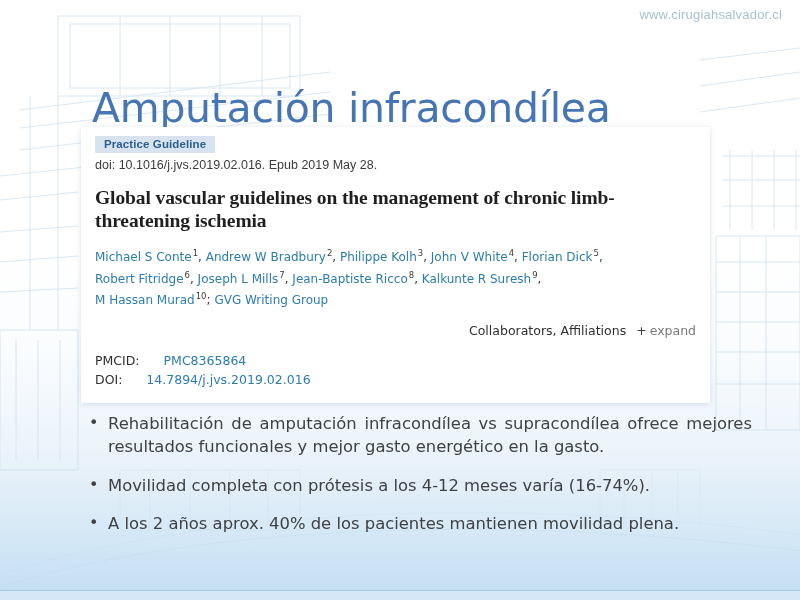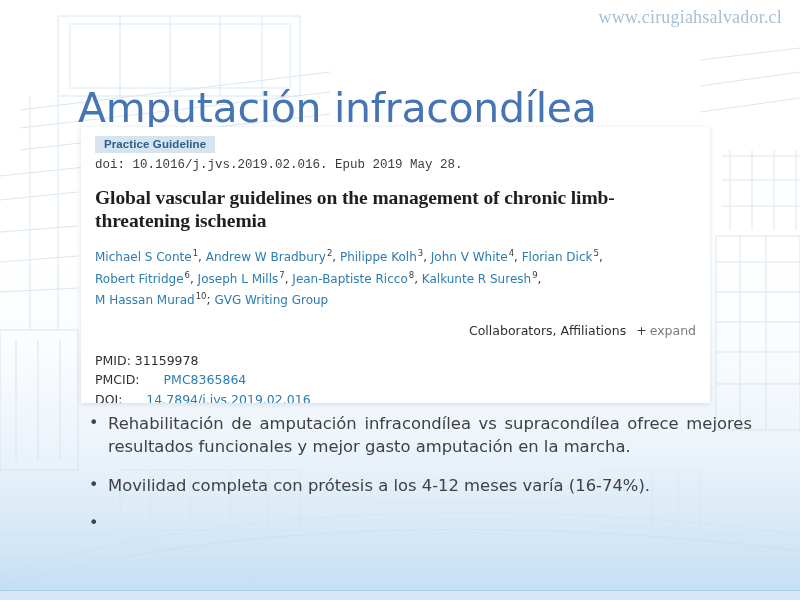--- a/index.html
+++ b/index.html
@@ -54,31 +54,31 @@
     width: 800px;
     height: 9px;
     background: #d6e8f7;
   }
 
   
   .site-url {
     position: absolute;
     right: 18px;
     top: 7px;
-    font-family: Liberation Serif, serif;
-    font-size: 18px;
+    font-family: Liberation Sans, sans-serif;
+    font-size: 13px;
     letter-spacing: 0.2px;
     color: #a8bfd4;
     white-space: nowrap;
   }
 
   
   .slide-title {
     position: absolute;
-    left: 78px;
+    left: 92px;
     top: 57px;
     font-family: "DejaVu Sans", sans-serif;
     font-size: 41px;
     font-weight: 400;
     color: #4575b5;
     letter-spacing: -0.3px;
     white-space: nowrap;
   }
 
   
@@ -120,21 +120,21 @@
   .chev {
     color: #2a6496;
     font-weight: 600;
     margin-right: 3px;
   }
   .journal-name {
     color: #2c7cb0;
   }
   .doi-line {
     margin-top: 5px;
-    font-family: Liberation Mono, monospace;
+    font-family: Liberation Sans, sans-serif;
     font-size: 12.5px;
     color: #3c3c3c;
   }
 
   .article-title {
     margin-top: 14px;
     font-family: "Liberation Serif", serif;
     font-size: 19.5px;
     font-weight: 700;
     color: #1f1f1f;
@@ -284,38 +284,37 @@
 
       <div class="authors">
         <span class="au">Michael S Conte</span><sup>1</sup><span class="sep">, </span><span class="au">Andrew W Bradbury</span><sup>2</sup><span class="sep">, </span><span class="au">Philippe Kolh</span><sup>3</sup><span class="sep">, </span><span class="au">John V White</span><sup>4</sup><span class="sep">, </span><span class="au">Florian Dick</span><sup>5</sup><span class="sep">, </span><br><span class="au">Robert Fitridge</span><sup>6</sup><span class="sep">, </span><span class="au">Joseph L Mills</span><sup>7</sup><span class="sep">, </span><span class="au">Jean-Baptiste Ricco</span><sup>8</sup><span class="sep">, </span><span class="au">Kalkunte R Suresh</span><sup>9</sup><span class="sep">, </span><br><span class="au">M Hassan Murad</span><sup>10</sup><span class="sep">; </span><span class="group">GVG Writing Group</span>
       </div>
 
       <div class="collab-line">
         <span>Collaborators, Affiliations</span><span class="expand"><span class="plus">+</span><span>expand</span></span>
       </div>
 
       <div class="ids">
-        <div><span>PMID:</span>
-          <span>31159978</span></div>
         <div><span>PMCID:</span>
           <span class="lnk">PMC8365864</span></div>
         <div><span>DOI:</span>
           <span class="lnk">14.7894/j.jvs.2019.02.016</span></div>
       </div>
 
     </div>
   </div>
 
   <div class="bullets">
     <div class="bullet">
       <span class="dot">•</span>
-      <span>Rehabilitación de amputación infracondílea vs supracondílea ofrece mejores resultados funcionales y mejor gasto amputación en la marcha.</span>
+      <span>Rehabilitación de amputación infracondílea vs supracondílea ofrece mejores resultados funcionales y mejor gasto energético en la gasto.</span>
     </div>
     <div class="bullet nojustify">
       <span class="dot">•</span>
       <span>Movilidad completa con prótesis a los 4-12 meses varía (16-74%).</span>
     </div>
     <div class="bullet nojustify">
       <span class="dot">•</span>
+      <span>A los 2 años aprox. 40% de los pacientes mantienen movilidad plena.</span>
     </div>
   </div>
 
 </div>
 
 </body></html>

